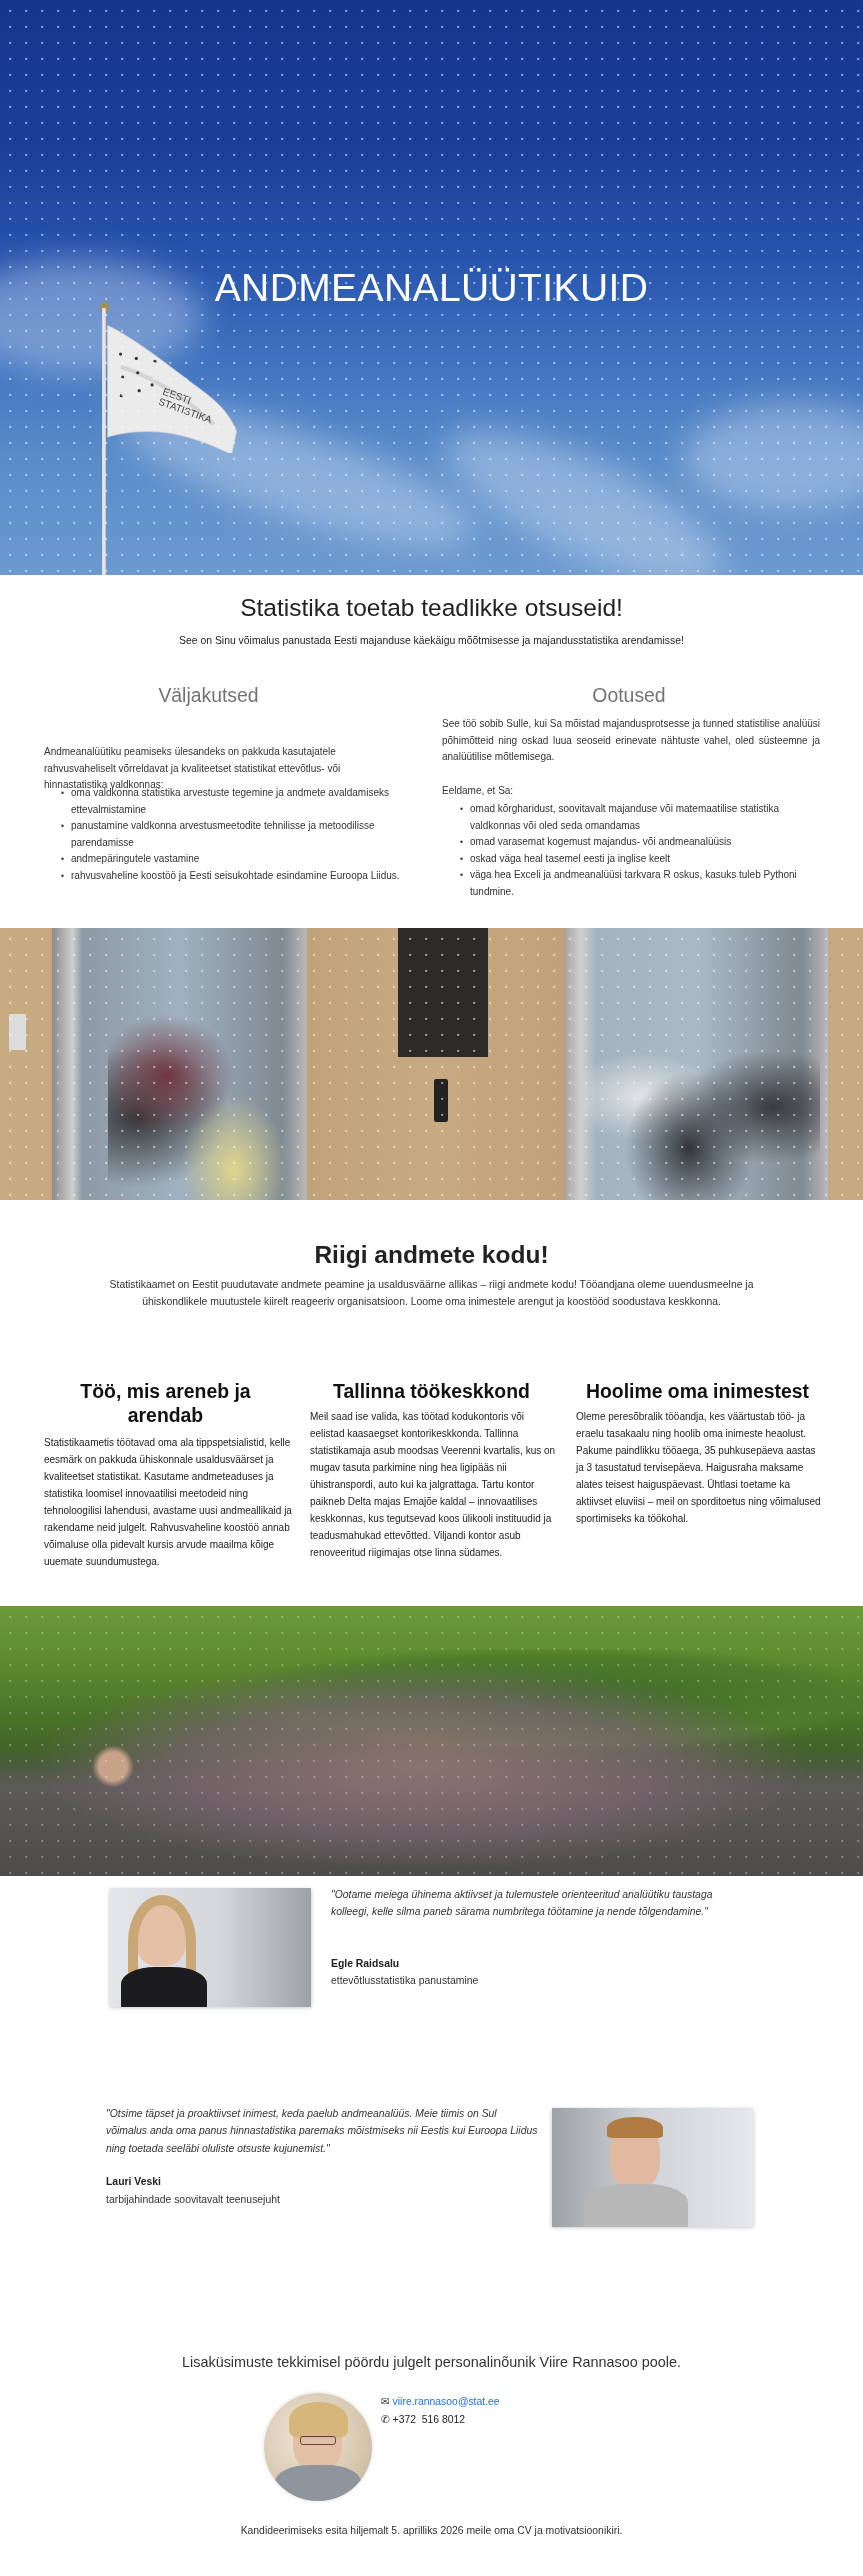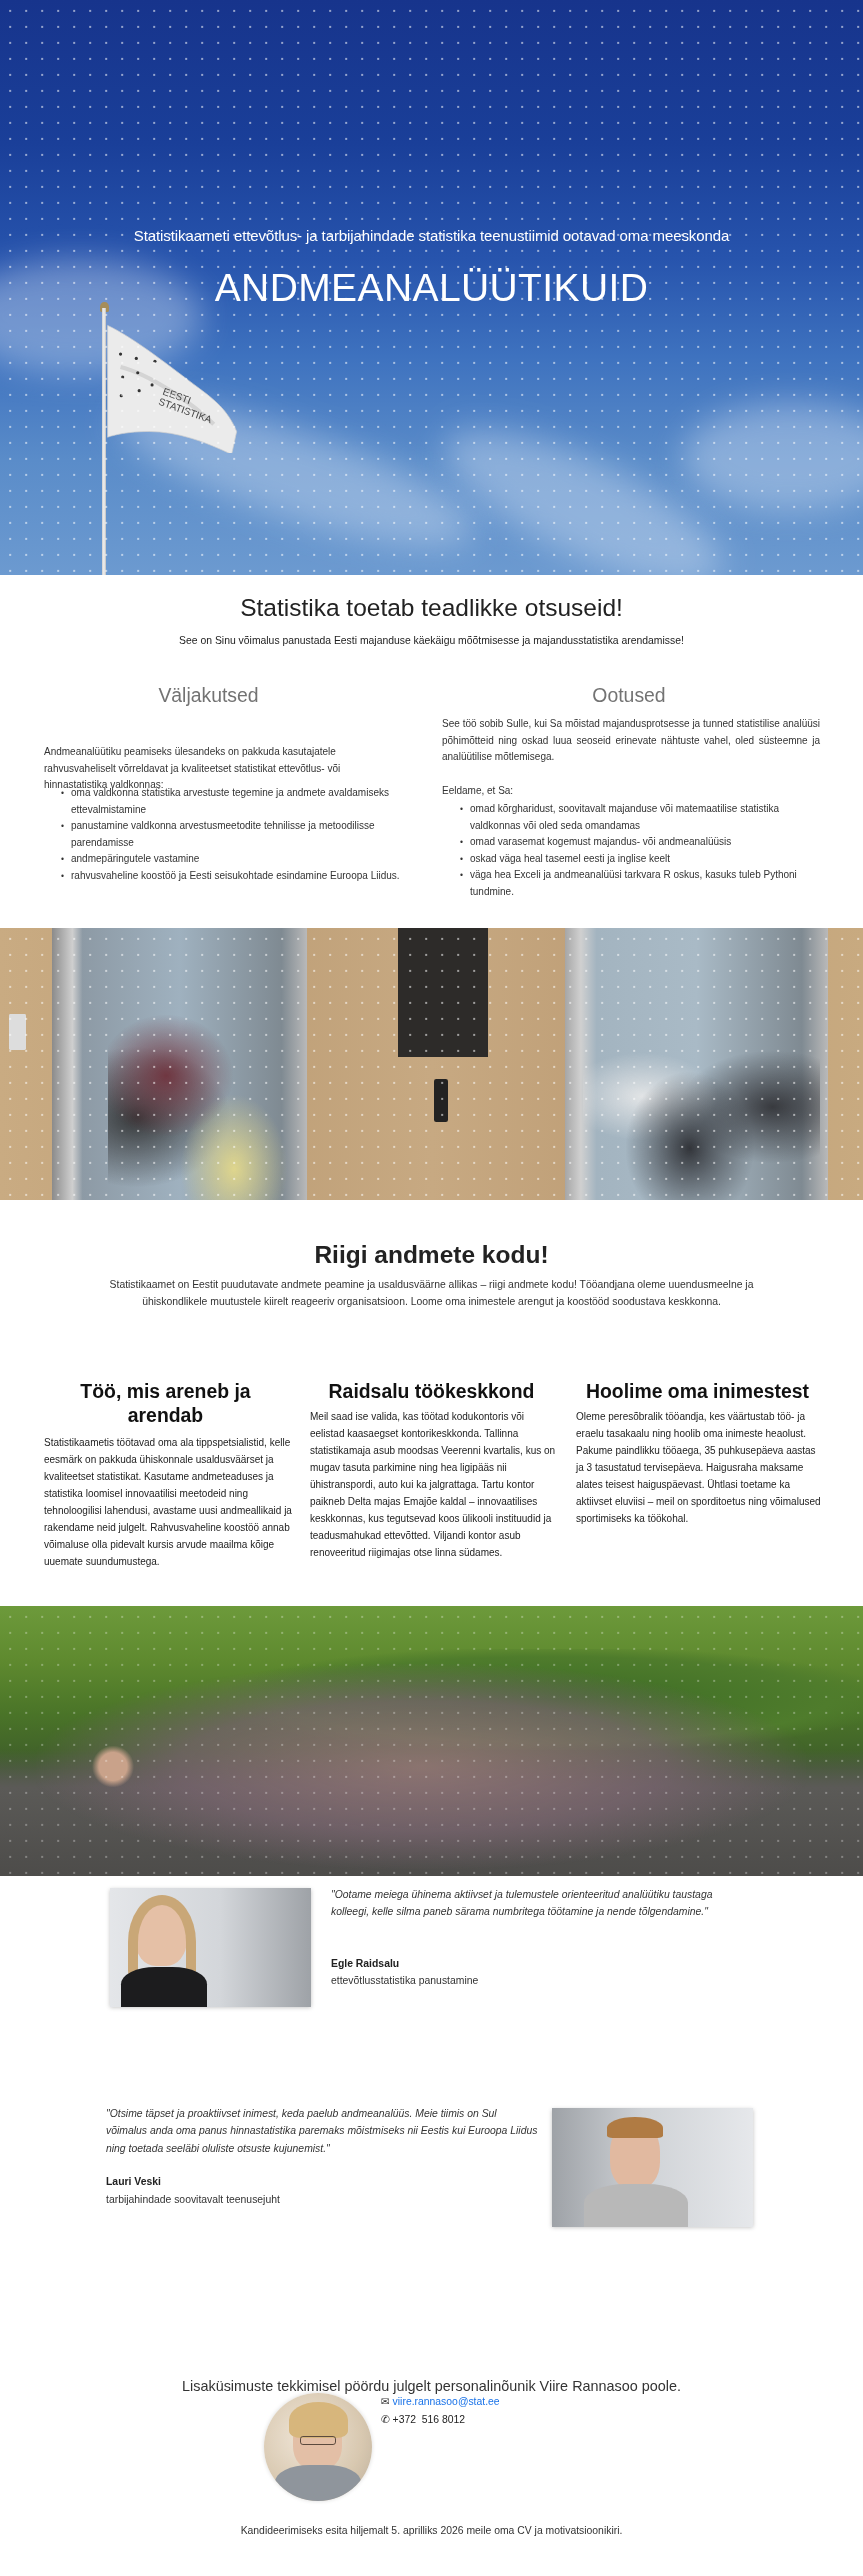--- a/index.html
+++ b/index.html
@@ -40,21 +40,21 @@
   .feat-h { position: absolute; font-size: 19.4px; font-weight: 700; text-align: center; color: #111; line-height: 24px; }
   .feat-p { position: absolute; font-size: 10px; line-height: 17px; color: #222; }
 
   
   .portrait { position: absolute; width: 201px; height: 119px; box-shadow: 0 1.4px 4.3px rgba(0,0,0,0.25); overflow: hidden; background: linear-gradient(90deg, #e4e6e9 0%, #d3d6da 55%, #9ea2a7 100%); }
   .quote { position: absolute; font-size: 10.4px; line-height: 17.3px; font-style: italic; color: #333; }
   .name { position: absolute; font-size: 10.4px; font-weight: 700; color: #222; }
   .role { position: absolute; font-size: 10.4px; color: #333; }
 
   
-  .contact-h { top: 2354px; font-size: 14.4px; color: #333; margin-top: 24px; }
+  .contact-h { top: 2354px; font-size: 14.4px; color: #333; }
   .avatar { position: absolute; left: 264px; top: 2393px; width: 108px; height: 108px; border-radius: 50%; overflow: hidden; box-shadow: 0 0 4.3px rgba(0,0,0,0.15); background: radial-gradient(circle at 40% 40%, #f0e6d8, #d8c8b0 60%, #b8ab98); }
   .email { position: absolute; left: 381px; top: 2395px; font-size: 10.4px; color: #333; }
   .email a { color: #1a73e8; text-decoration: none; }
   .phone { position: absolute; left: 381px; top: 2413px; font-size: 10.4px; color: #222; }
   .deadline { top: 2525px; font-size: 10.4px; color: #333; }
 </style>
 </head>
 <body>
 
 <section class="hero">
@@ -72,21 +72,20 @@
     <circle cx="68" cy="52" r="2.2" fill="#333"></circle>
       <circle cx="23" cy="74" r="2.2" fill="#333"></circle>
     <circle cx="44" cy="68" r="2.2" fill="#333"></circle>
       <circle cx="21" cy="100" r="2.2" fill="#333"></circle>
     <circle cx="64" cy="85" r="2.2" fill="#333"></circle>
       <circle cx="46" cy="93" r="2.2" fill="#333"></circle>
     <text x="78" y="98" font-family="Liberation Sans, sans-serif" font-size="14" fill="#444" transform="rotate(20 78 98)">EESTI</text>
     <text x="72" y="112" font-family="Liberation Sans, sans-serif" font-size="14" fill="#444" transform="rotate(20 72 112)">STATISTIKA</text>
   </svg>
   <div class="dots"></div>
-  <div class="hero-sub">Statistikaameti ettevõtlus- ja tarbijahindade statistika teenustiimid ootavad oma meeskonda</div>
   <h1 class="hero-title">ANDMEANALÜÜTIKUID</h1>
 </section>
 
 <h2 class="h-center sec1-title">Statistika toetab teadlikke otsuseid!</h2>
 <p class="h-center sec1-sub">See on Sinu võimalus panustada Eesti majanduse käekäigu mõõtmisesse ja majandusstatistika arendamisse!</p>
 
 <h3 class="col-h" style="left:43px;top:684px;width:331px;">Väljakutsed</h3>
 <p class="p" style="left:44px;top:744px;width:352px;">Andmeanalüütiku peamiseks ülesandeks on pakkuda kasutajatele rahvusvaheliselt võrreldavat ja kvaliteetset statistikat ettevõtlus-  või hinnastatistika valdkonnas:</p>
 <ul class="b" style="left:71px;top:785px;width:338px;">
   <li>oma valdkonna statistika arvestuste tegemine ja andmete avaldamiseks ettevalmistamine</li>
@@ -116,21 +115,21 @@
   <div style="position:absolute;left:583px;top:65px;width:237px;height:207px;background:radial-gradient(ellipse at 45% 75%,#1e1e22 0%,transparent 35%),radial-gradient(ellipse at 25% 50%,#ececec 0%,transparent 30%),radial-gradient(ellipse at 80% 55%,#2a2a2e 0%,transparent 35%);opacity:0.85;"></div>
   <div class="dots"></div>
 </div>
 
 <h2 class="h-center sec2-title">Riigi andmete kodu!</h2>
 <p class="sec2-body">Statistikaamet on Eestit puudutavate andmete peamine ja usaldusväärne allikas – riigi andmete kodu! Tööandjana oleme uuendusmeelne ja ühiskondlikele muutustele kiirelt reageeriv organisatsioon. Loome oma inimestele arengut ja koostööd soodustava keskkonna.</p>
 
 <h3 class="feat-h" style="left:43px;top:1379px;width:245px;">Töö, mis areneb ja arendab</h3>
 <p class="feat-p" style="left:44px;top:1434px;width:248px;">Statistikaametis töötavad oma ala tippspetsialistid, kelle eesmärk on pakkuda ühiskonnale usaldusväärset ja kvaliteetset statistikat. Kasutame andmeteaduses ja statistika loomisel innovaatilisi meetodeid ning tehnoloogilisi lahendusi, avastame uusi andmeallikaid ja rakendame neid julgelt. Rahvusvaheline koostöö annab võimaluse olla pidevalt kursis arvude maailma kõige uuemate suundumustega.</p>
 
-<h3 class="feat-h" style="left:309px;top:1379px;width:245px;">Raidsalu töökeskkond</h3>
+<h3 class="feat-h" style="left:309px;top:1379px;width:245px;">Tallinna töökeskkond</h3>
 <p class="feat-p" style="left:310px;top:1408px;width:248px;">Meil saad ise valida, kas töötad kodukontoris või eelistad kaasaegset kontorikeskkonda. Tallinna statistikamaja asub moodsas Veerenni kvartalis, kus on mugav tasuta parkimine ning hea ligipääs nii ühistranspordi, auto kui ka jalgrattaga. Tartu kontor paikneb Delta majas Emajõe kaldal – innovaatilises keskkonnas, kus tegutsevad koos ülikooli instituudid ja teadusmahukad ettevõtted. Viljandi kontor asub renoveeritud riigimajas otse linna südames.</p>
 
 <h3 class="feat-h" style="left:575px;top:1379px;width:245px;">Hoolime oma inimestest</h3>
 <p class="feat-p" style="left:576px;top:1408px;width:248px;">Oleme peresõbralik tööandja, kes väärtustab töö- ja eraelu tasakaalu ning hoolib oma inimeste heaolust. Pakume paindlikku tööaega, 35 puhkusepäeva aastas ja 3 tasustatud tervisepäeva. Haigusraha maksame alates teisest haiguspäevast. Ühtlasi toetame ka aktiivset eluviisi – meil on sporditoetus ning võimalused sportimiseks ka töökohal.</p>
 
 <div class="photo crowd">
   <div style="position:absolute;left:230px;top:43px;width:647px;height:101px;background:radial-gradient(ellipse at 50% 50%,#3c6b25 0%,#4f7c2c 60%,transparent 75%);"></div>
   <div style="position:absolute;left:0;top:144px;width:863px;height:126px;background:linear-gradient(180deg,transparent 0%,#5b5a57 30%,#4d4c4a 100%);"></div>
   <div style="position:absolute;left:36px;top:58px;width:770px;height:205px;border-radius:40% 40% 30% 30%;background:
     radial-gradient(circle at 10% 50%,#c9a28a 0 2%,transparent 3%),

